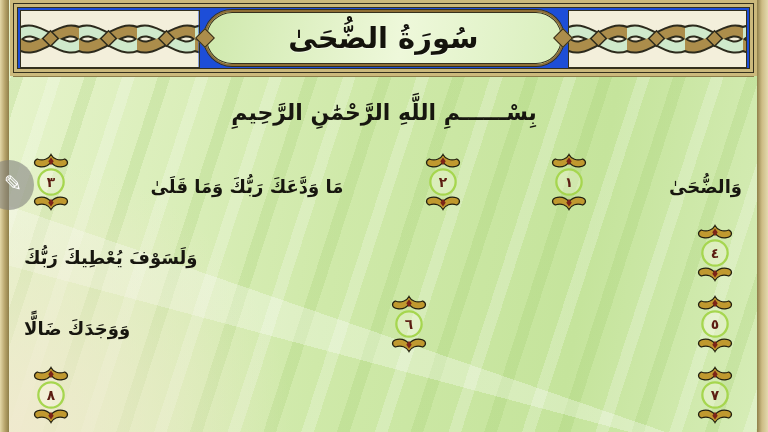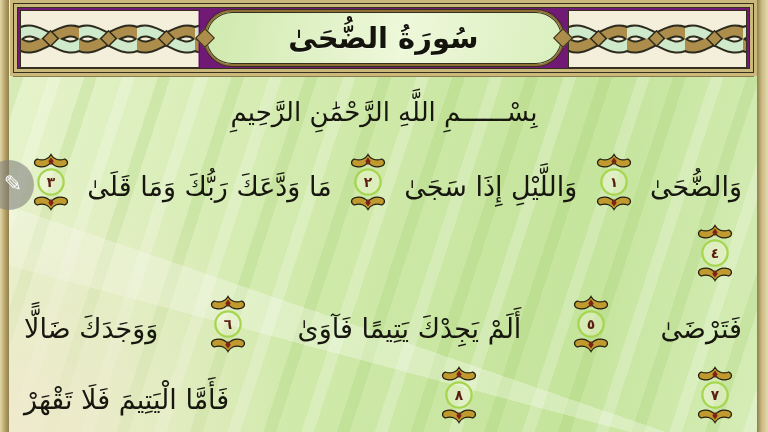--- a/index.html
+++ b/index.html
@@ -24,21 +24,21 @@
         rgba(151,199,97,.20) 34px 46px, rgba(255,255,255,0) 46px 70px),
       linear-gradient(100deg,#e7f4cd 0%,#cfe9a9 45%,#c5e49c 75%,#d7edb8 100%);
   }
   
   .edge{position:absolute;top:0;bottom:0;z-index:6;}
   .edge.left{left:0;width:9px;background:linear-gradient(90deg,#e4d8a8,#b6a369 55%,#8f7f4a);}
   .edge.right{right:0;width:11px;background:linear-gradient(90deg,#8f7f4a,#cdbc85 45%,#e3d9ae);}
   
   .band{
     position:absolute;top:3px;left:13px;right:14px;height:70px;z-index:4;
-    background:#701a75;border:1px solid #34301d;
+    background:#1d4ed8;border:1px solid #34301d;
     box-shadow:0 0 0 3px #cbb97c, 0 4px 0 0 #8c7c49,
                inset 0 0 0 3px #cbb97c, inset 0 0 0 4px #34301d;
     display:flex;align-items:stretch;padding:6px;box-sizing:border-box;gap:4px;
   }
   .knot{flex:1 1 auto;min-width:0;border:1px solid #34301d;}
   .cartouche{
     flex:0 0 356px;position:relative;border-radius:30px;
     border:2px solid #8e6f35;box-shadow:0 0 0 1px #34301d, inset 0 0 0 1px #34301d;
     background:linear-gradient(100deg,#cfe9ad 0%,#eef8da 55%,#d9efbd 100%);
     display:flex;align-items:center;justify-content:center;
@@ -49,30 +49,30 @@
   }
   .tip.l{left:-8px;}  .tip.r{right:-8px;}
   .surah-title{
     font-size:29px;font-weight:bold;color:#14130c;line-height:1;
     text-shadow:0 1px 0 rgba(255,255,255,.5);
   }
   
   .bismillah{
     position:absolute;top:84px;left:30px;right:30px;height:56px;z-index:3;
     display:flex;align-items:center;justify-content:center;
-    font-size:26px;font-weight:normal;color:#17160f;direction:rtl;
+    font-size:22px;font-weight:bold;color:#17160f;direction:rtl;
   }
   
   .lines{position:absolute;top:146px;left:16px;right:18px;z-index:3;}
   .qline{
     height:71px;display:flex;align-items:center;justify-content:space-between;
     direction:rtl;padding:0 8px;
   }
   .qtext{
-    font-size:27px;font-weight:normal;color:#17160f;white-space:nowrap;line-height:1;margin-top:10px;
+    font-size:18px;font-weight:bold;color:#17160f;white-space:nowrap;line-height:1;margin-top:10px;
   }
   .medallion{flex:0 0 auto;margin:0 4px;}
   
   .edit-fab{
     position:absolute;left:-16px;top:160px;width:50px;height:50px;z-index:8;
     border-radius:50%;background:rgba(125,125,122,.58);border:none;
     display:flex;align-items:center;justify-content:center;cursor:pointer;
   }
   .edit-fab .pencil{color:#fff;font-size:22px;line-height:1;transform:translate(4px,-1px);}
 </style>
@@ -125,21 +125,20 @@
     <g>
       <use href="#crown" fill="#c0992f" stroke="#23200f" stroke-width="1.6"></use>
       <path d="M30 7 L33.5 12 L30 17 L26.5 12 Z" fill="#7c2418"></path>
     </g>
     <g transform="matrix(1,0,0,-1,0,78)">
       <use href="#crown" fill="#c0992f" stroke="#23200f" stroke-width="1.6"></use>
       <path d="M30 7 L33.5 12 L30 17 L26.5 12 Z" fill="#7c2418"></path>
     </g>
     <text x="30" y="45" text-anchor="middle" font-size="18" font-weight="bold" fill="#5c1d12">١</text>
   </svg>
-        <span class="qtext">وَاللَّيْلِ إِذَا سَجَىٰ</span>
   <svg class="medallion" width="46" height="62" viewBox="0 0 60 78">
     <defs>
       <path id="crown" d="M30 3 C33 9 40 12 48 9 C53.5 12 52.5 18 45 19
         C38 20 33 17 30 13 C27 17 22 20 15 19 C7.5 18 6.5 12 12 9 C20 12 27 9 30 3 Z"></path>
     </defs>
     <circle cx="30" cy="39" r="16.5" fill="rgba(255,253,240,.30)" stroke="#a6d64f" stroke-width="3"></circle>
     <g>
       <use href="#crown" fill="#c0992f" stroke="#23200f" stroke-width="1.6"></use>
       <path d="M30 7 L33.5 12 L30 17 L26.5 12 Z" fill="#7c2418"></path>
     </g>
@@ -177,40 +176,39 @@
     <g>
       <use href="#crown" fill="#c0992f" stroke="#23200f" stroke-width="1.6"></use>
       <path d="M30 7 L33.5 12 L30 17 L26.5 12 Z" fill="#7c2418"></path>
     </g>
     <g transform="matrix(1,0,0,-1,0,78)">
       <use href="#crown" fill="#c0992f" stroke="#23200f" stroke-width="1.6"></use>
       <path d="M30 7 L33.5 12 L30 17 L26.5 12 Z" fill="#7c2418"></path>
     </g>
     <text x="30" y="45" text-anchor="middle" font-size="18" font-weight="bold" fill="#5c1d12">٤</text>
   </svg>
-      </div>
-      <div class="qline">
-        <span class="qtext">فَتَرْضَىٰ</span>
+        <span class="qtext">وَلَسَوْفَ يُعْطِيكَ رَبُّكَ</span>
+      </div>
+      <div class="qline">
   <svg class="medallion" width="46" height="62" viewBox="0 0 60 78">
     <defs>
       <path id="crown" d="M30 3 C33 9 40 12 48 9 C53.5 12 52.5 18 45 19
         C38 20 33 17 30 13 C27 17 22 20 15 19 C7.5 18 6.5 12 12 9 C20 12 27 9 30 3 Z"></path>
     </defs>
     <circle cx="30" cy="39" r="16.5" fill="rgba(255,253,240,.30)" stroke="#a6d64f" stroke-width="3"></circle>
     <g>
       <use href="#crown" fill="#c0992f" stroke="#23200f" stroke-width="1.6"></use>
       <path d="M30 7 L33.5 12 L30 17 L26.5 12 Z" fill="#7c2418"></path>
     </g>
     <g transform="matrix(1,0,0,-1,0,78)">
       <use href="#crown" fill="#c0992f" stroke="#23200f" stroke-width="1.6"></use>
       <path d="M30 7 L33.5 12 L30 17 L26.5 12 Z" fill="#7c2418"></path>
     </g>
     <text x="30" y="45" text-anchor="middle" font-size="18" font-weight="bold" fill="#5c1d12">٥</text>
   </svg>
-        <span class="qtext">أَلَمْ يَجِدْكَ يَتِيمًا فَآوَىٰ</span>
   <svg class="medallion" width="46" height="62" viewBox="0 0 60 78">
     <defs>
       <path id="crown" d="M30 3 C33 9 40 12 48 9 C53.5 12 52.5 18 45 19
         C38 20 33 17 30 13 C27 17 22 20 15 19 C7.5 18 6.5 12 12 9 C20 12 27 9 30 3 Z"></path>
     </defs>
     <circle cx="30" cy="39" r="16.5" fill="rgba(255,253,240,.30)" stroke="#a6d64f" stroke-width="3"></circle>
     <g>
       <use href="#crown" fill="#c0992f" stroke="#23200f" stroke-width="1.6"></use>
       <path d="M30 7 L33.5 12 L30 17 L26.5 12 Z" fill="#7c2418"></path>
     </g>
@@ -248,20 +246,19 @@
     <g>
       <use href="#crown" fill="#c0992f" stroke="#23200f" stroke-width="1.6"></use>
       <path d="M30 7 L33.5 12 L30 17 L26.5 12 Z" fill="#7c2418"></path>
     </g>
     <g transform="matrix(1,0,0,-1,0,78)">
       <use href="#crown" fill="#c0992f" stroke="#23200f" stroke-width="1.6"></use>
       <path d="M30 7 L33.5 12 L30 17 L26.5 12 Z" fill="#7c2418"></path>
     </g>
     <text x="30" y="45" text-anchor="middle" font-size="18" font-weight="bold" fill="#5c1d12">٨</text>
   </svg>
-        <span class="qtext">فَأَمَّا الْيَتِيمَ فَلَا تَقْهَرْ</span>
       </div>
     </div>
 
   <button class="edit-fab">
     <span class="pencil">✎</span>
   </button>
 </div>
 
 </body></html>

